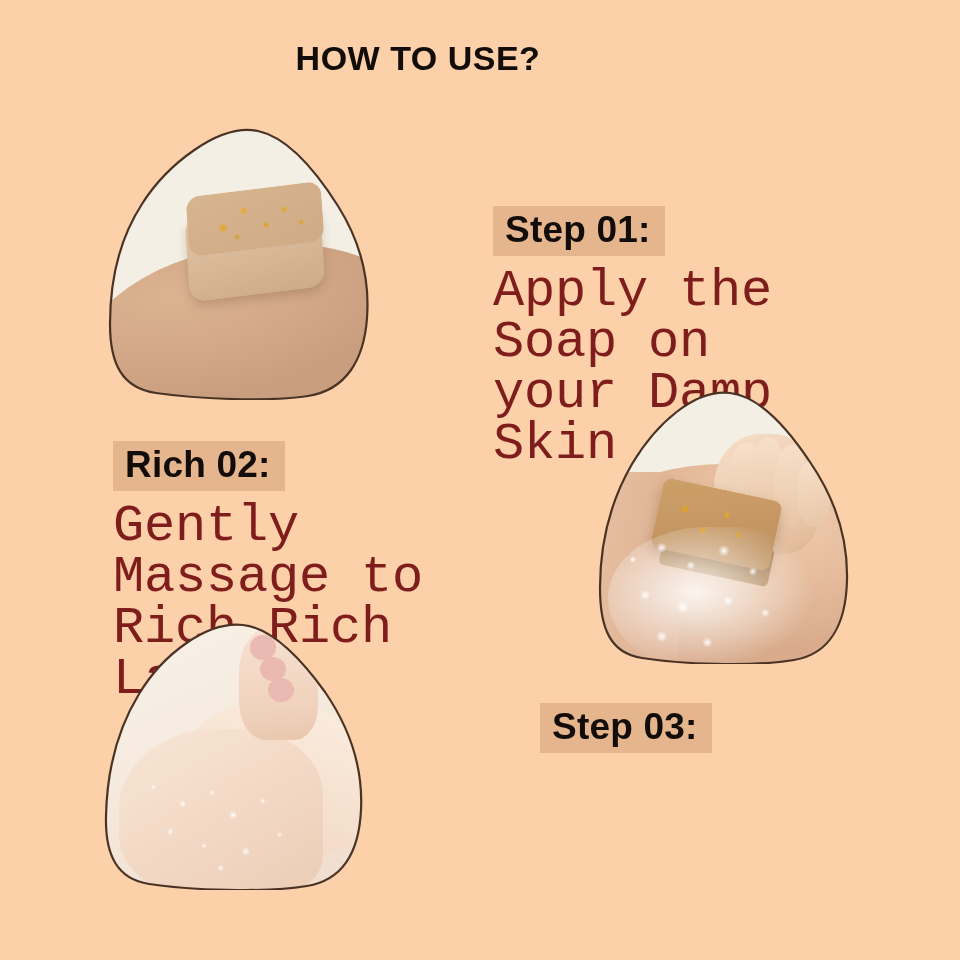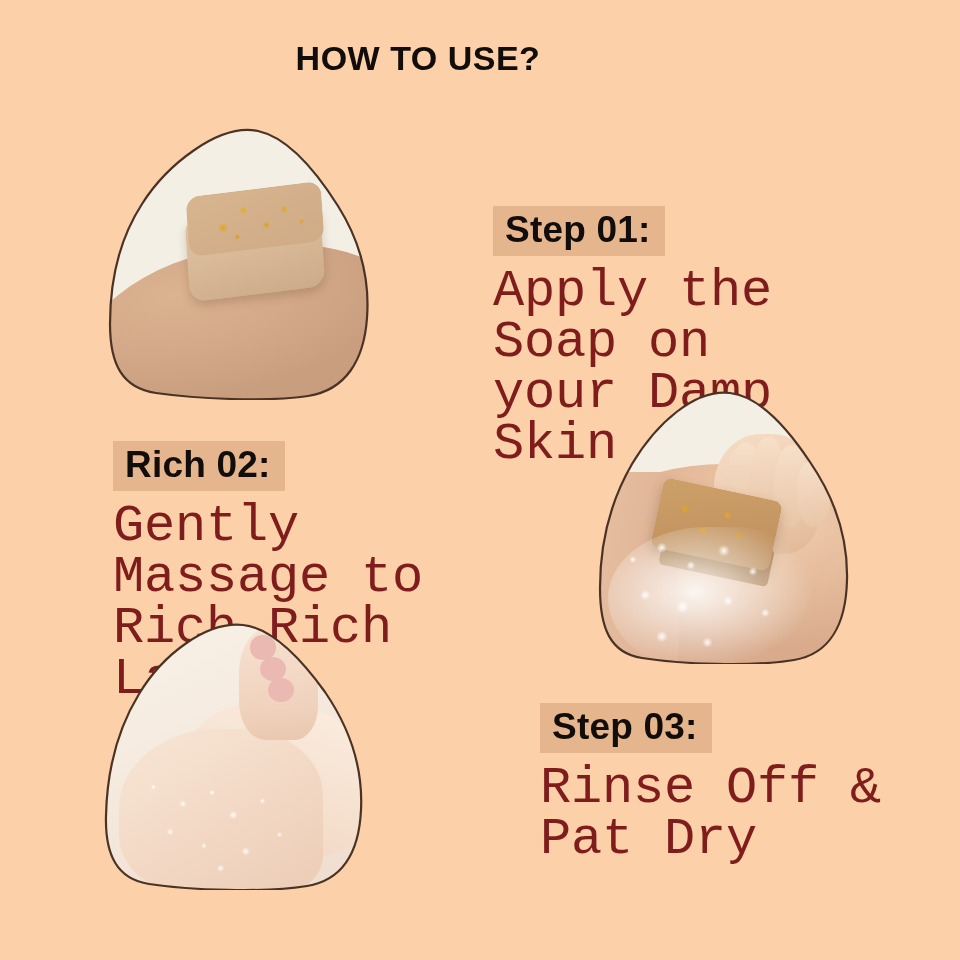--- a/index.html
+++ b/index.html
@@ -304,16 +304,15 @@
       </g>
       <path d="M140 3 C168 6 196 34 222 70 C248 108 260 148 258 188
                C256 230 240 258 204 264 C162 271 86 268 46 262
                C14 257 2 233 3 194 C4 148 14 108 36 72
                C60 32 104 -1 140 3 Z" fill="none" stroke="#4a3324" stroke-width="2.2"></path>
     </svg>
   </div>
 
   <div class="step-text" id="text-03">
     <span class="step-label">Step 03:</span>
-    <div class="step-body">Rinse Off &amp; Pat Dry</div>
   </div>
 
 </div>
 
 </body></html>

